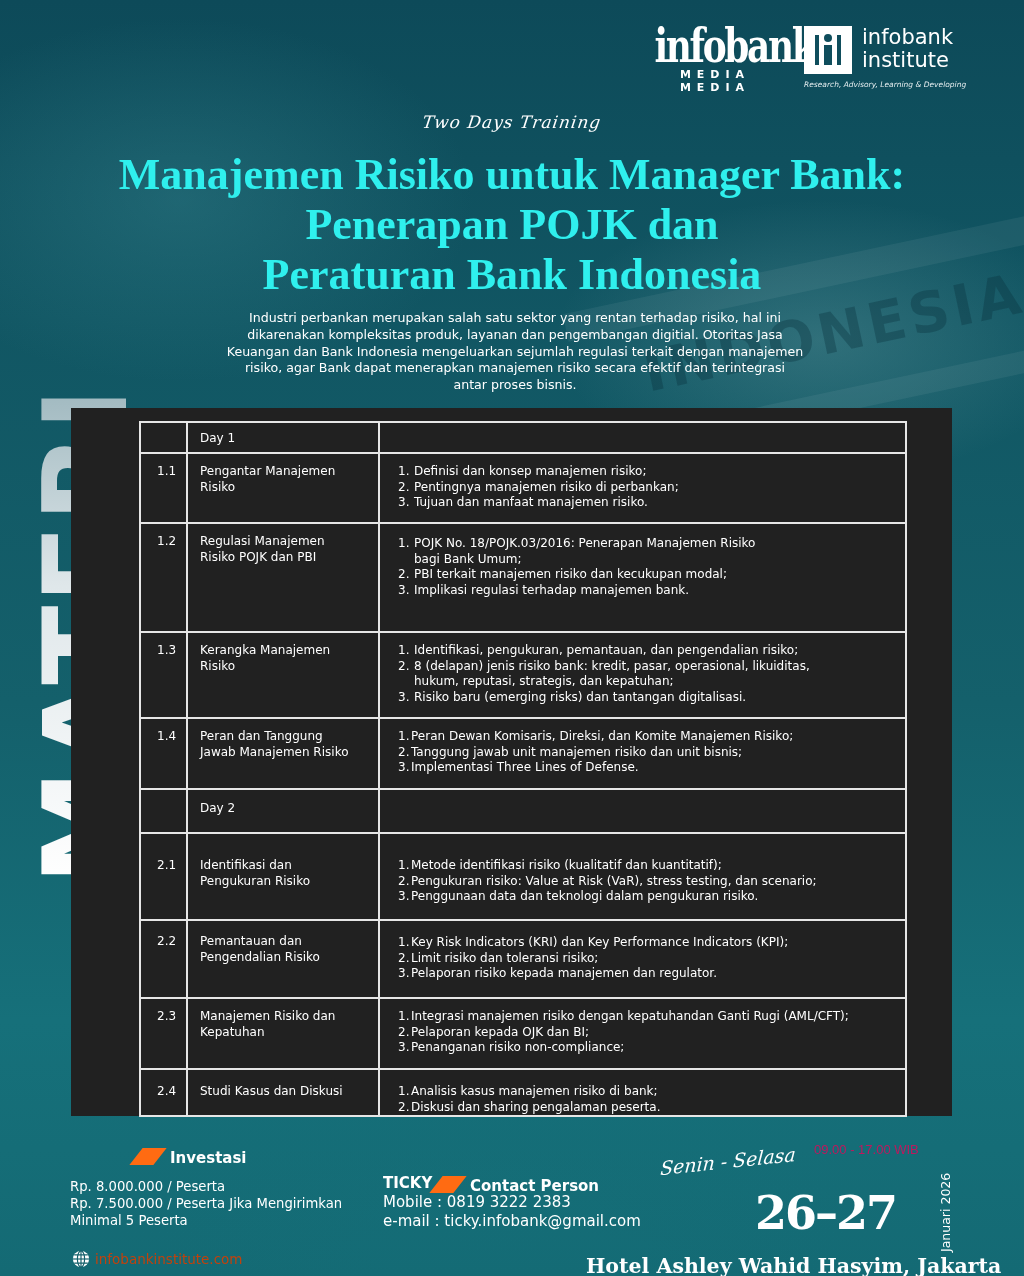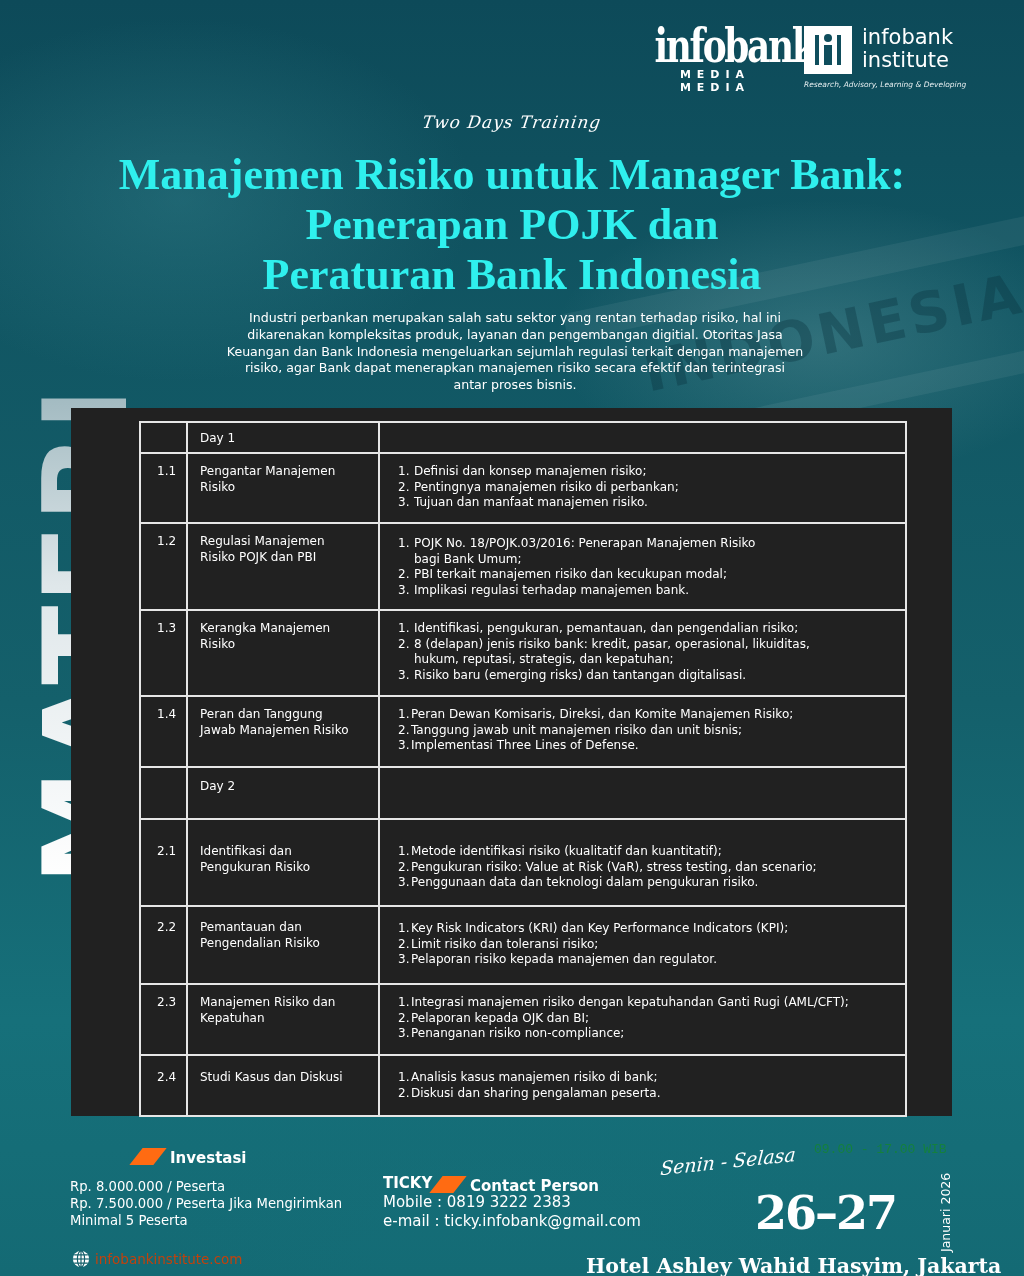--- a/index.html
+++ b/index.html
@@ -128,21 +128,21 @@
   .cp-text { left: 383px; top: 1174px; font-size: 15px; line-height: 19px; }
   .cp-name { font-weight: bold; }
   .web { position: absolute; left: 72px; top: 1250px; display: flex; align-items: center; gap: 5px;
     font-family: "DejaVu Sans", sans-serif; font-size: 13.5px; color: #c2410c; }
   .globe { width: 18px; height: 18px; }
   .days-script {
     position: absolute; left: 660px; top: 1150px;
     font-family: "DejaVu Serif", serif; font-style: italic; font-size: 19px; color: #fff;
     transform: rotate(-6deg) skewX(-10deg);
   }
-  .time { position: absolute; left: 814px; top: 1142px; font-family: Liberation Mono, monospace; font-size: 13px; color: #15803d; }
+  .time { position: absolute; left: 814px; top: 1142px; font-family: Liberation Sans, sans-serif; font-size: 13px; color: #be185d; }
   .bigdate {
     position: absolute; left: 755px; top: 1178px;
     font-family: "DejaVu Serif", serif; font-weight: bold; font-size: 46px; line-height: 70px; color: #fff;
     letter-spacing: -2px;
   }
   .month {
     position: absolute; left: 938px; top: 1252px; transform-origin: 0 0; transform: rotate(-90deg);
     font-family: "DejaVu Sans", sans-serif; font-size: 12.5px; color: #fff; white-space: nowrap;
   }
   .venue {
@@ -207,21 +207,21 @@
       </td>
       <td class="c-det">
         <ol class="det">
           <li><span class="n">1.</span><span>Definisi dan konsep manajemen risiko;</span></li>
           <li><span class="n">2.</span><span>Pentingnya manajemen risiko di perbankan;</span></li>
           <li><span class="n">3.</span><span>Tujuan dan manfaat manajemen risiko.</span></li>
         </ol>
       </td>
     </tr>
 
-    <tr style="height:87px;">
+    <tr style="height:109px;">
       <td class="c-num">1.2</td>
       <td class="c-topic">
         <div>Regulasi Manajemen</div>
         <div>Risiko POJK dan PBI</div>
       </td>
       <td class="c-det" style="padding-top:12px !important;">
         <ol class="det">
           <li><span class="n">1.</span><span>POJK No. 18/POJK.03/2016: Penerapan Manajemen Risiko</span><br><span>bagi Bank Umum;</span></li>
           <li><span class="n">2.</span><span>PBI terkait manajemen risiko dan kecukupan modal;</span></li>
           <li><span class="n">3.</span><span>Implikasi regulasi terhadap manajemen bank.</span></li>
@@ -252,21 +252,21 @@
       </td>
       <td class="c-det">
         <ol class="det tight">
           <li><span class="n">1.</span><span>Peran Dewan Komisaris, Direksi, dan Komite Manajemen Risiko;</span></li>
           <li><span class="n">2.</span><span>Tanggung jawab unit manajemen risiko dan unit bisnis;</span></li>
           <li><span class="n">3.</span><span>Implementasi Three Lines of Defense.</span></li>
         </ol>
       </td>
     </tr>
 
-    <tr class="day" style="height:52px;">
+    <tr class="day" style="height:44px;">
       <td class="c-num"></td>
       <td class="c-topic" style="padding-top:11px !important;">Day 2</td>
       <td class="c-det"></td>
     </tr>
 
     <tr style="height:87px;margin-left:44px;">
       <td class="c-num" style="padding-top:24px !important;">2.1</td>
       <td class="c-topic" style="padding-top:24px !important;">
         <div>Identifikasi dan</div>
         <div>Pengukuran Risiko</div>
@@ -303,21 +303,21 @@
       </td>
       <td class="c-det">
         <ol class="det tight">
           <li><span class="n">1.</span><span>Integrasi manajemen risiko dengan kepatuhandan Ganti Rugi (AML/CFT);</span></li>
           <li><span class="n">2.</span><span>Pelaporan kepada OJK dan BI;</span></li>
           <li><span class="n">3.</span><span>Penanganan risiko non-compliance;</span></li>
         </ol>
       </td>
     </tr>
 
-    <tr style="height:61px;border-radius:21px;">
+    <tr style="height:47px;border-radius:21px;">
       <td class="c-num" style="padding-top:14px !important;">2.4</td>
       <td class="c-topic" style="padding-top:14px !important;">
         <div>Studi Kasus dan Diskusi</div>
       </td>
       <td class="c-det" style="padding-top:14px !important;">
         <ol class="det tight">
           <li><span class="n">1.</span><span>Analisis kasus manajemen risiko di bank;</span></li>
           <li><span class="n">2.</span><span>Diskusi dan sharing pengalaman peserta.</span></li>
         </ol>
       </td>

